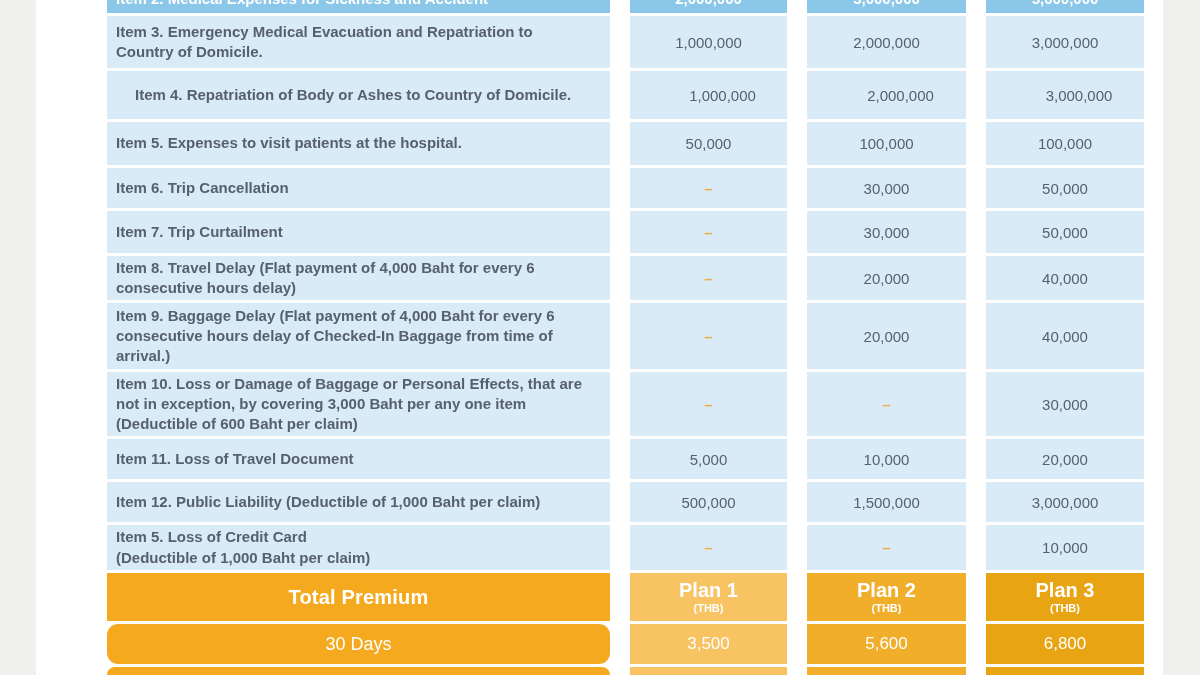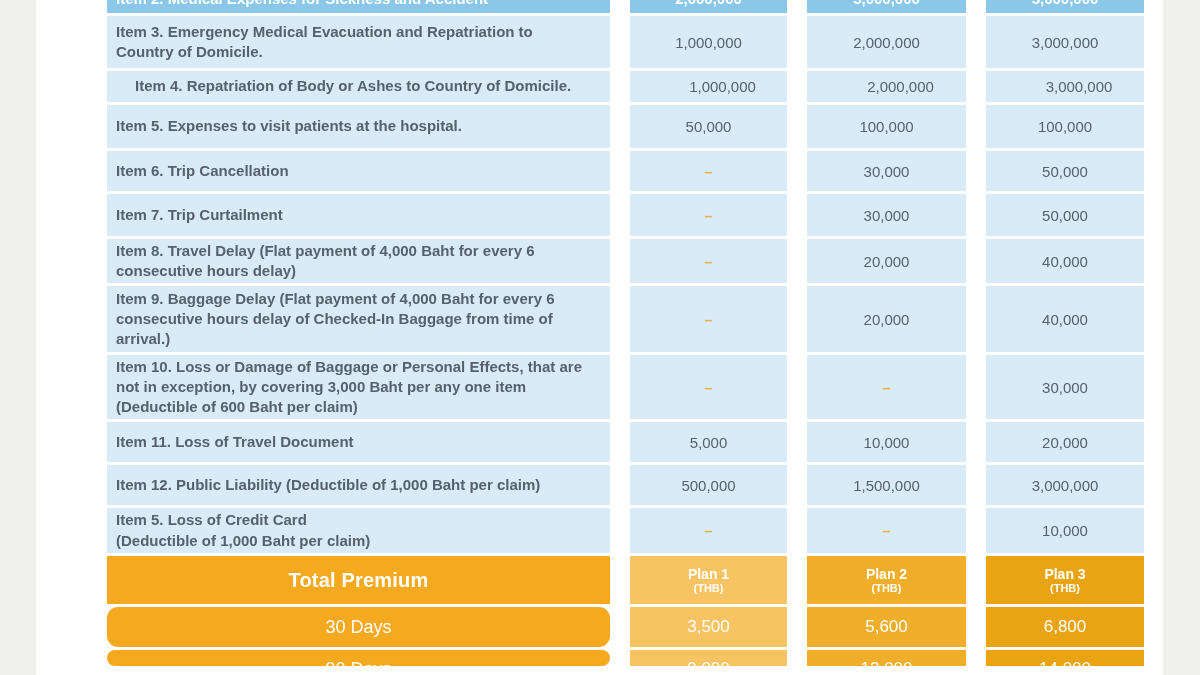--- a/index.html
+++ b/index.html
@@ -33,21 +33,21 @@
     white-space: pre-line;
   }
   .val {
     display: flex; align-items: center; justify-content: center;
     font-size: 15px;
   }
   .val.dash { color: var(--dash, #E9AF49); font-weight: 700; }
 
   
   .h40 .cell { height: 40px; }
-  .h41 .cell { height: 31px; padding-left: 28px; }
+  .h41 .cell { height: 48px; padding-left: 28px; }
   .h42 .cell { height: 42px; }
   .h43 .cell { height: 43px; }
   .h44 .cell { height: 44px; }
   .h45 .cell { height: 45px; }
   .h48 .cell { height: 48px; }
   .h52 .cell { height: 52px; }
   .h64 .cell { height: 64px; }
   .h66 .cell { height: 66px; }
 
   
@@ -67,21 +67,21 @@
   
   .prem-head .lbl {
     background: var(--orange, #F5A91F); color: #ffffff;
     justify-content: center; padding: 16px; text-align: center;
     font-size: 20px; letter-spacing: 0.2px;
   }
   .plan-cell {
     display: flex; flex-direction: column; align-items: center; justify-content: center;
     color: #ffffff; font-weight: 700; line-height: 1.15;
   }
-  .plan-name { font-size: 14px; }
+  .plan-name { font-size: 20px; }
   .plan-unit { font-size: 11px; }
   .c1 { background: var(--orange-light, #F8C363); }
   .c2 { background: var(--orange-mid, #F0AE2B); }
   .c3 { background: var(--orange-dark, #E9A413); }
 
   .dur .lbl {
     background: var(--orange, #F5A91F); color: #ffffff;
     justify-content: center; padding: 0;
     font-weight: 400; font-size: 18px; border-radius: 11px;
   }

